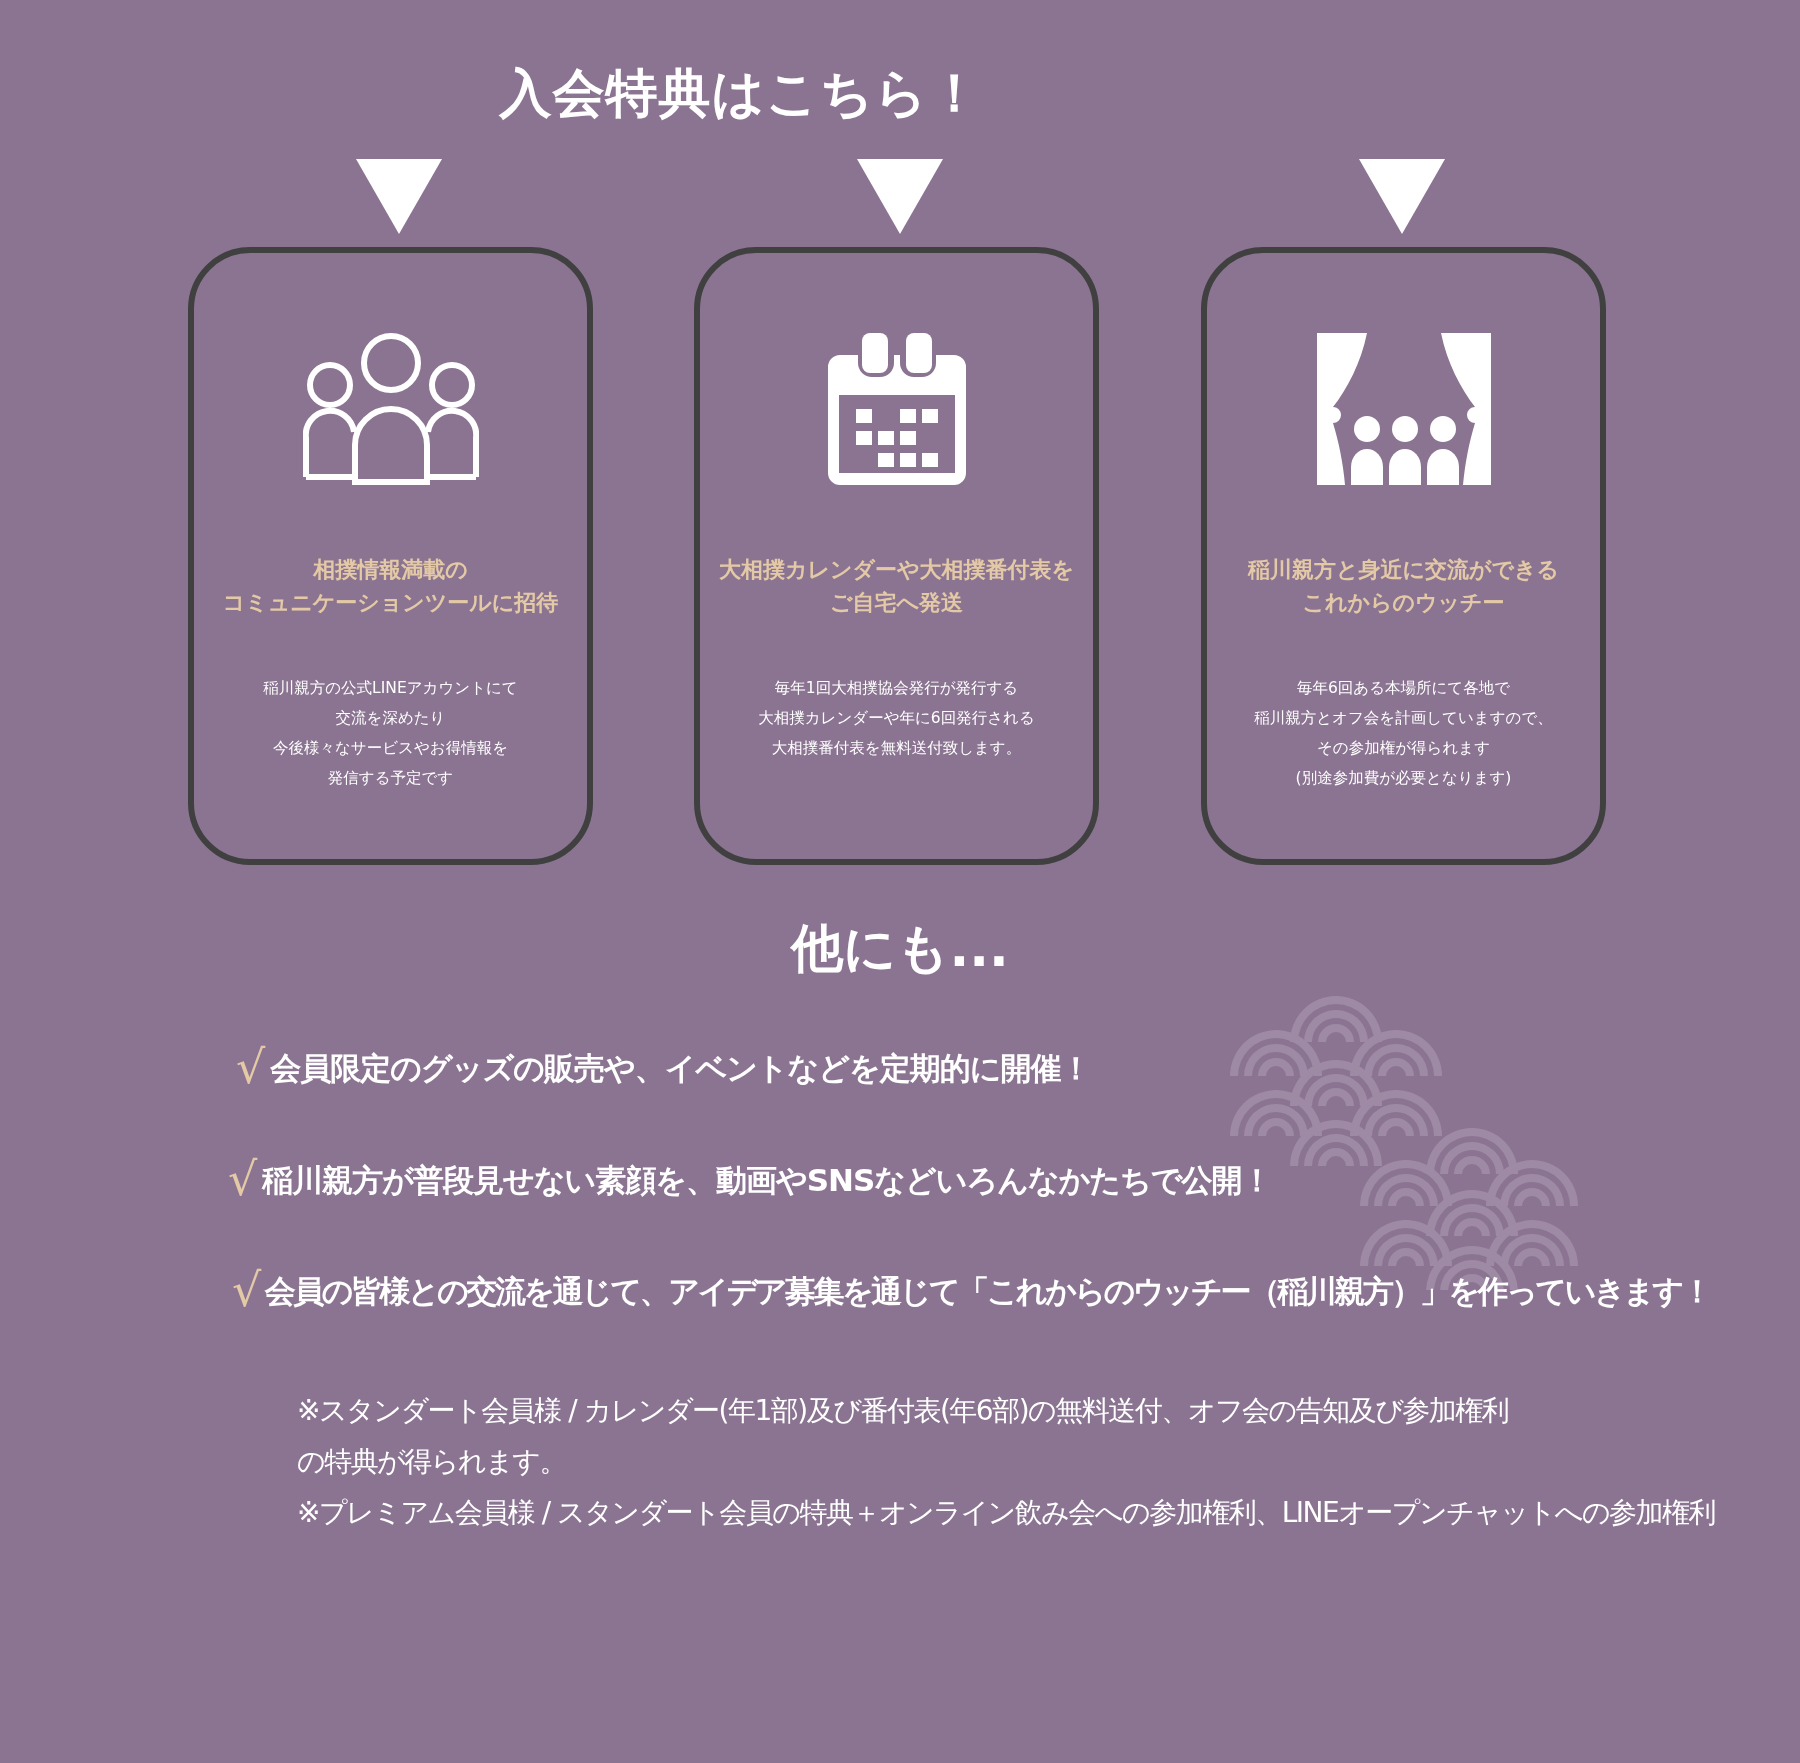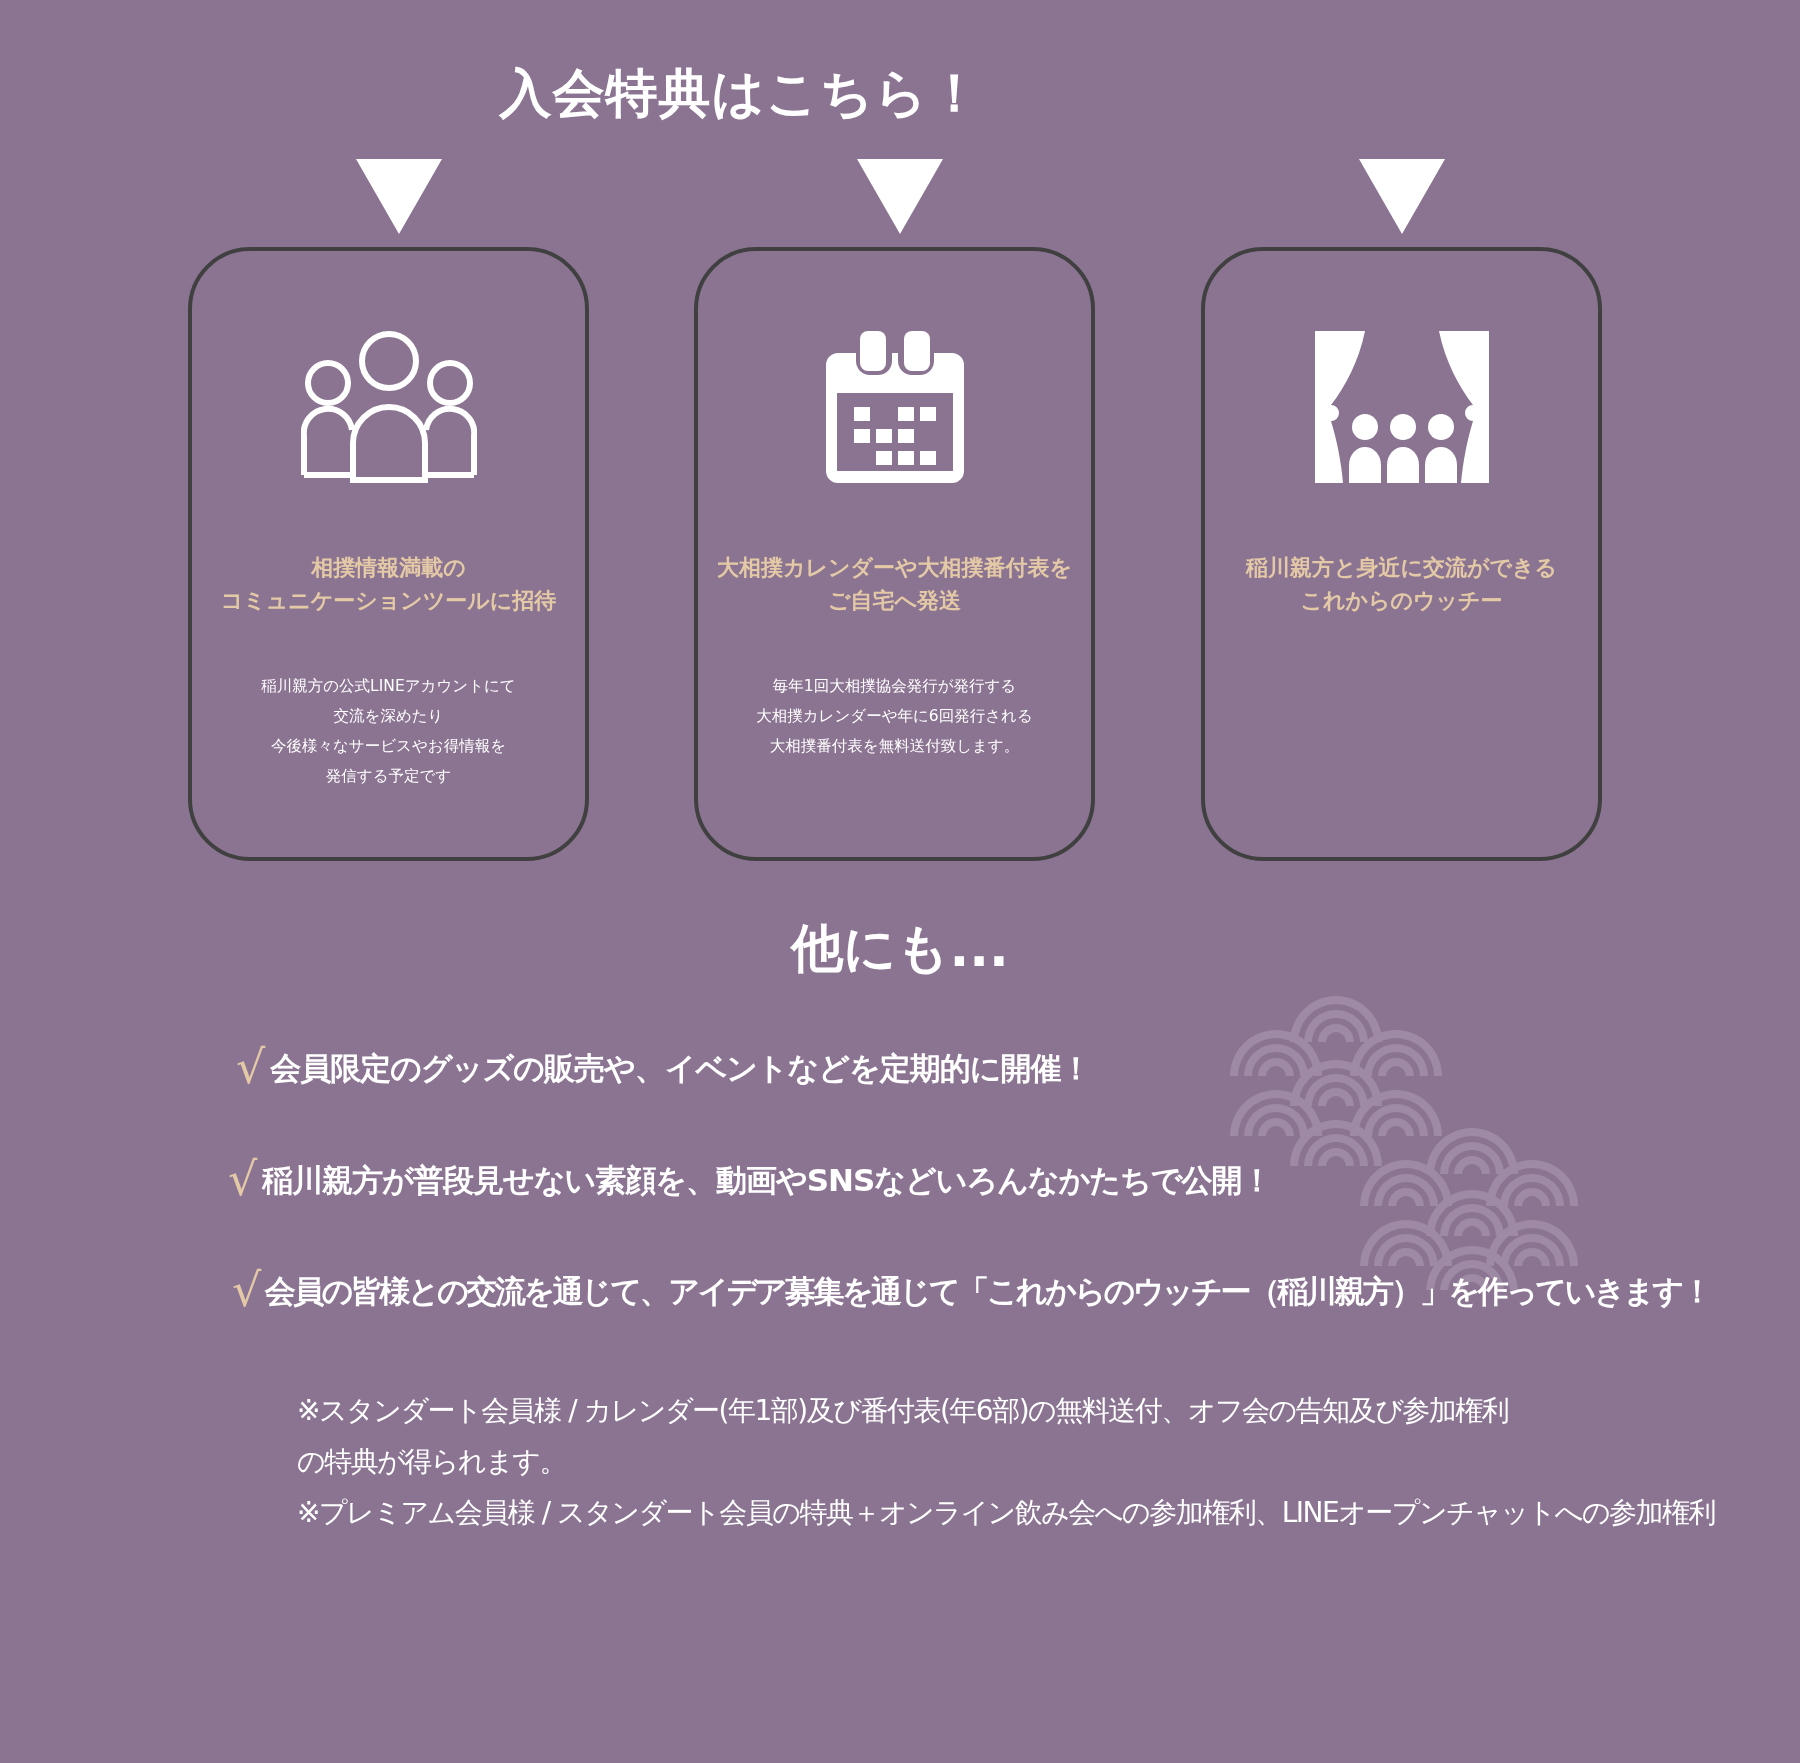--- a/index.html
+++ b/index.html
@@ -16,21 +16,21 @@
     font-size:52px; font-weight:bold; letter-spacing:1px; line-height:70px;
   }
   .arrow {
     width:0; height:0;
     border-left:43px solid transparent; border-right:43px solid transparent;
     border-top:75px solid #ffffff;
     top:159px;
   }
   .card {
     top:247px; width:393px; height:606px;
-    border:4px solid #404040; border-radius:62px;
+    border:6px solid #404040; border-radius:62px;
     box-sizing:content-box;
   }
   .card-icon { position:absolute; left:50%; transform:translateX(-50%); top:80px; }
   .card-title {
     position:absolute; left:0; right:0; top:300px; text-align:center;
     color:#e4c9a6; font-weight:bold; font-size:22px; line-height:33px;
   }
   .card-body {
     position:absolute; left:0; right:0; top:420px; text-align:center;
     color:#ffffff; font-weight:normal; font-size:15.5px; line-height:30px;
@@ -122,20 +122,26 @@
         <path d="M34 152 V134 a16 18 0 0 1 32 0 V152 Z"></path>
         <path d="M72 152 V134 a16 18 0 0 1 32 0 V152 Z"></path>
         <path d="M110 152 V134 a16 18 0 0 1 32 0 V152 Z"></path>
       </g>
     </svg>
   </div>
   <div class="card-title">
     <div>稲川親方と身近に交流ができる</div>
     <div>これからのウッチー</div>
   </div>
+  <div class="card-body">
+    <div>毎年6回ある本場所にて各地で</div>
+    <div>稲川親方とオフ会を計画していますので、</div>
+    <div>その参加権が得られます</div>
+    <div>(別途参加費が必要となります)</div>
+  </div>
 </div>
 
 <div class="abs waves">
   <svg width="360" height="300" viewBox="0 0 360 300">
     <defs>
       <g id="fan">
         <path d="M0 46 A46 46 0 0 1 92 46 L84 46 A38 38 0 0 0 8 46 Z"></path>
         <path d="M14 46 A32 32 0 0 1 78 46 L70 46 A24 24 0 0 0 22 46 Z"></path>
         <path d="M28 46 A18 18 0 0 1 64 46 L56 46 A10 10 0 0 0 36 46 Z"></path>
       </g>

